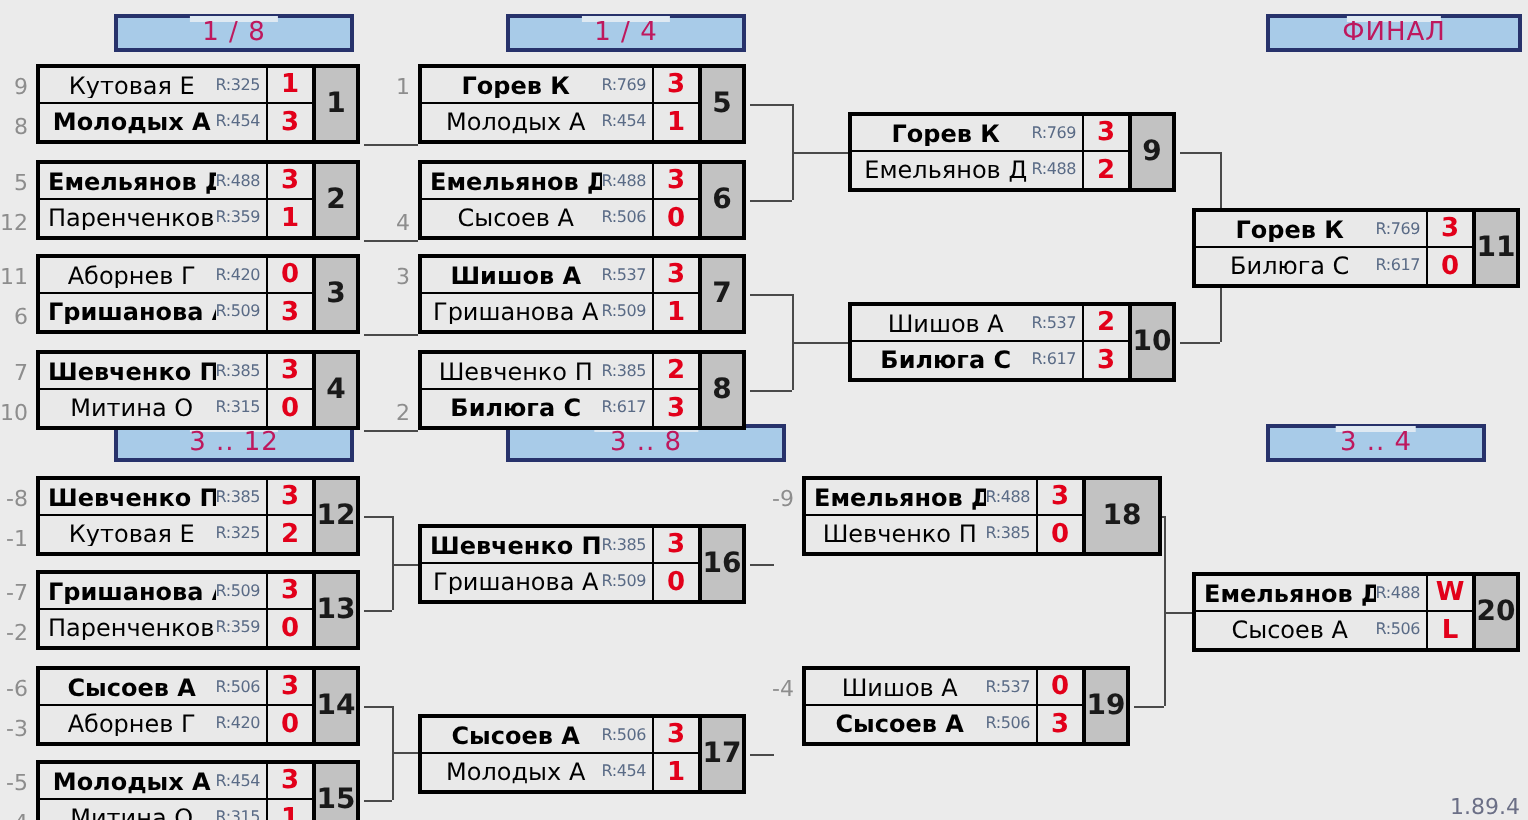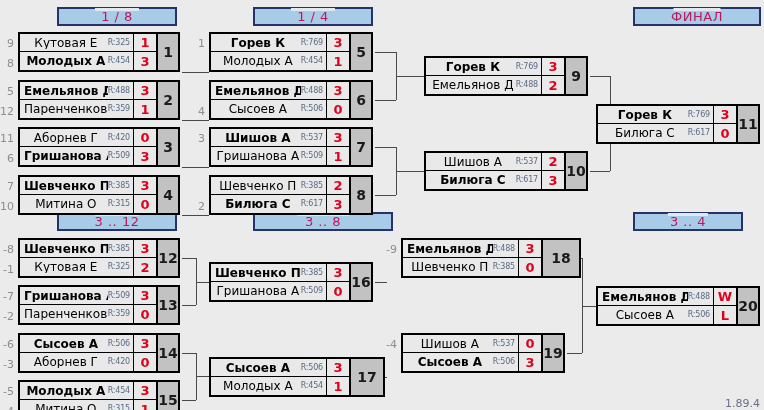--- a/index.html
+++ b/index.html
@@ -400,21 +400,21 @@
         <div class="pname win">Сысоев А</div>
         <div class="prating">R:506</div>
         <div class="pscore">3</div>
       </div>
       <div class="prow">
         <div class="pname">Молодых А</div>
         <div class="prating">R:454</div>
         <div class="pscore">1</div>
       </div>
     </div>
-    <div class="mnum" style="left: 349px; top: 357px; width: 36px; height: 40px;">17</div>
+    <div class="mnum" style="left: 349px; top: 357px; width: 24px; height: 40px;">17</div>
     <div class="match" style="left: 401px; top: 238px; width: 142px; height: 40px;">
       <div class="prow top">
         <div class="pname win">Емельянов Д</div>
         <div class="prating">R:488</div>
         <div class="pscore">3</div>
       </div>
       <div class="prow">
         <div class="pname">Шевченко П</div>
         <div class="prating">R:385</div>
         <div class="pscore">0</div>

